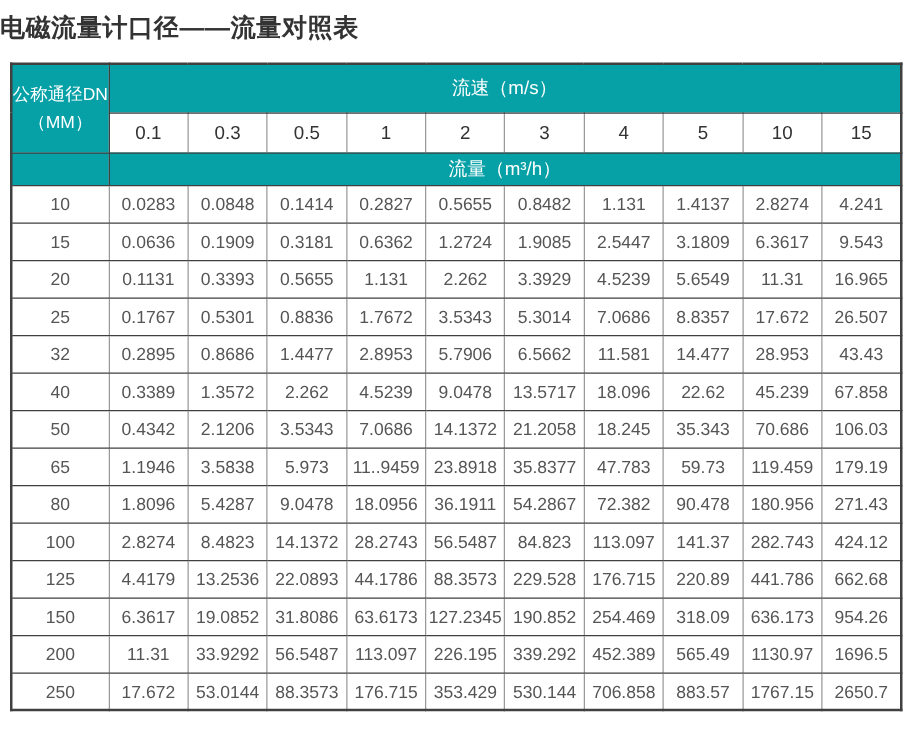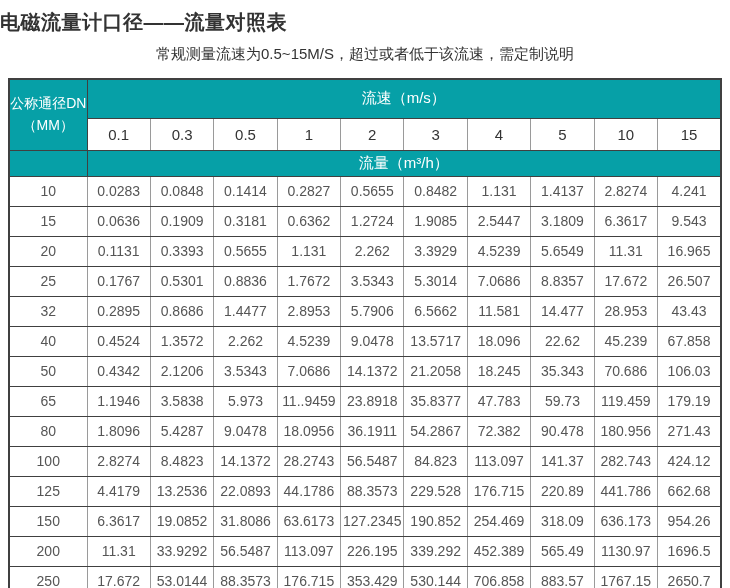--- a/index.html
+++ b/index.html
@@ -51,21 +51,20 @@
   tr.headrow1{height:39px;border-radius:15px;}
   tr.headrow2{height:26px;}
   tbody tr{height:30px;}
   tbody td{font-size:14px;color:var(--text-body);}
 </style>
 </head>
 <body>
 
 <div class="page">
   <div class="title">电磁流量计口径——流量对照表</div>
-  <div class="subtitle">常规测量流速为0.5~15M/S，超过或者低于该流速，需定制说明</div>
 
   <table class="flow">
     <colgroup>
       <col class="dncol">
       <col>
         <col>
         <col>
         <col>
         <col>
         <col>
@@ -158,21 +157,21 @@
           <td>2.8953</td>
           <td>5.7906</td>
           <td>6.5662</td>
           <td>11.581</td>
           <td>14.477</td>
           <td>28.953</td>
           <td>43.43</td>
         </tr>
         <tr>
           <td>40</td>
-          <td>0.4524</td>
+          <td>0.3389</td>
           <td>1.3572</td>
           <td>2.262</td>
           <td>4.5239</td>
           <td>9.0478</td>
           <td>13.5717</td>
           <td>18.096</td>
           <td>22.62</td>
           <td>45.239</td>
           <td>67.858</td>
         </tr>

